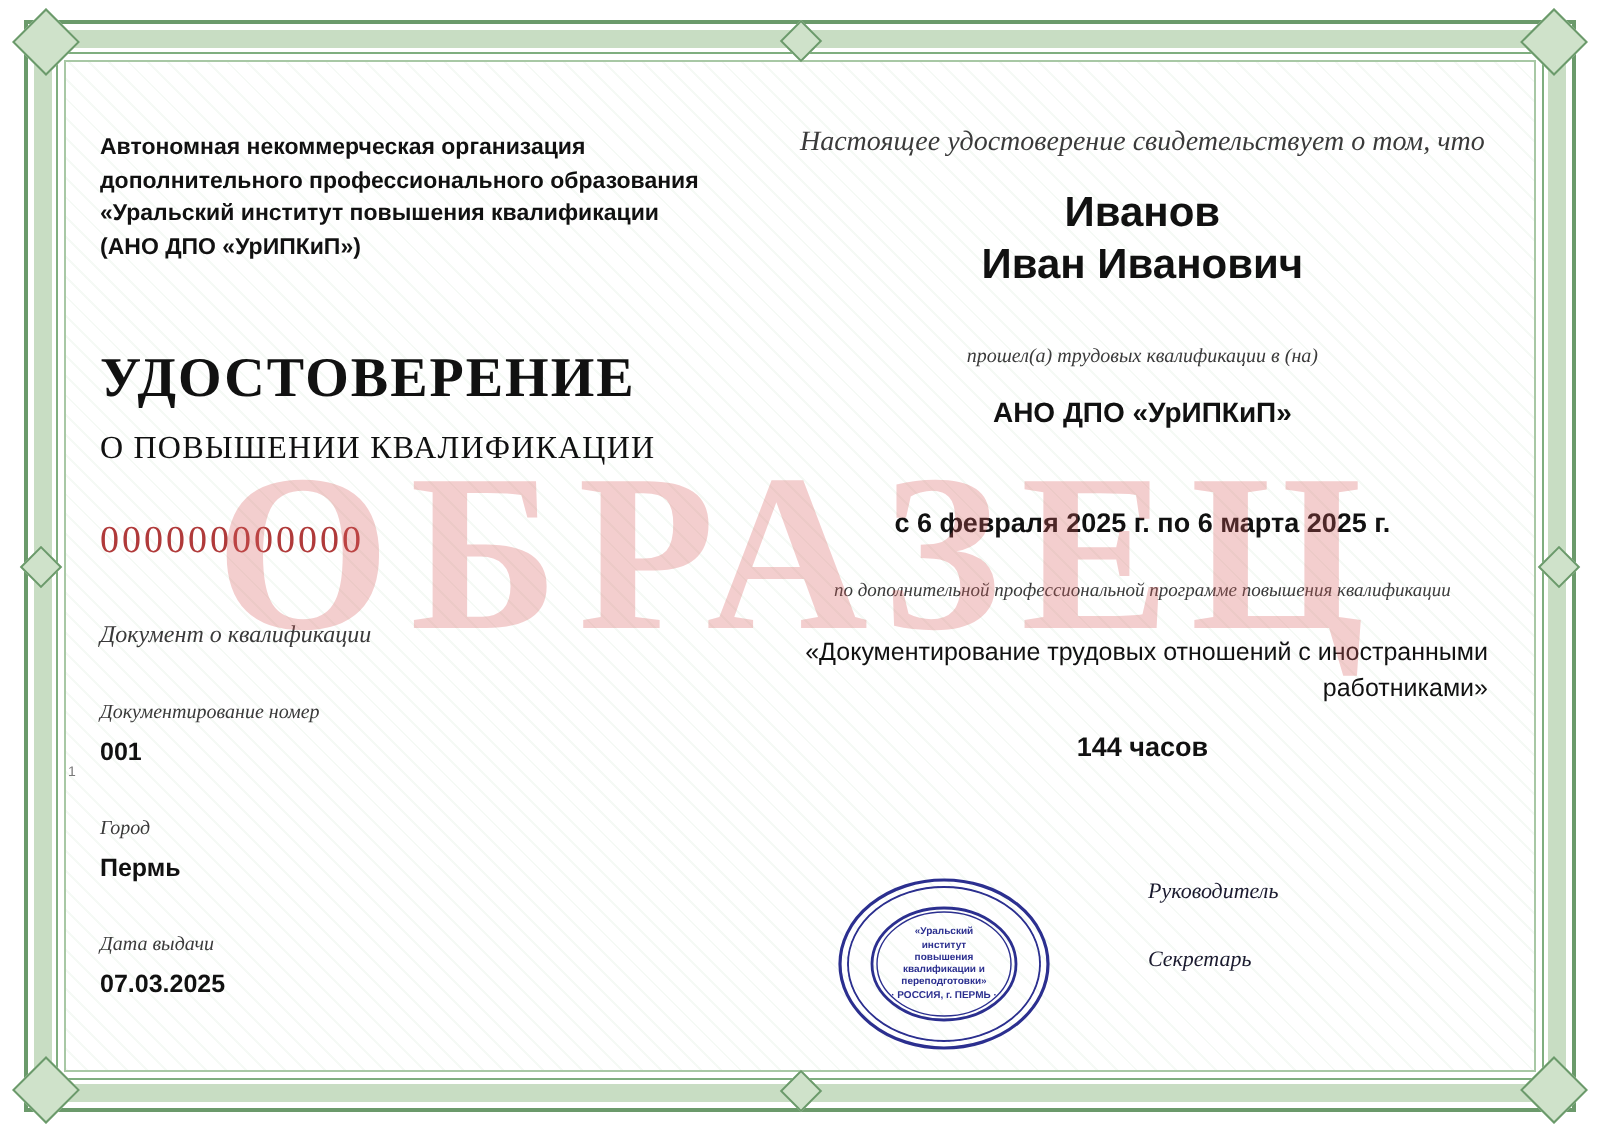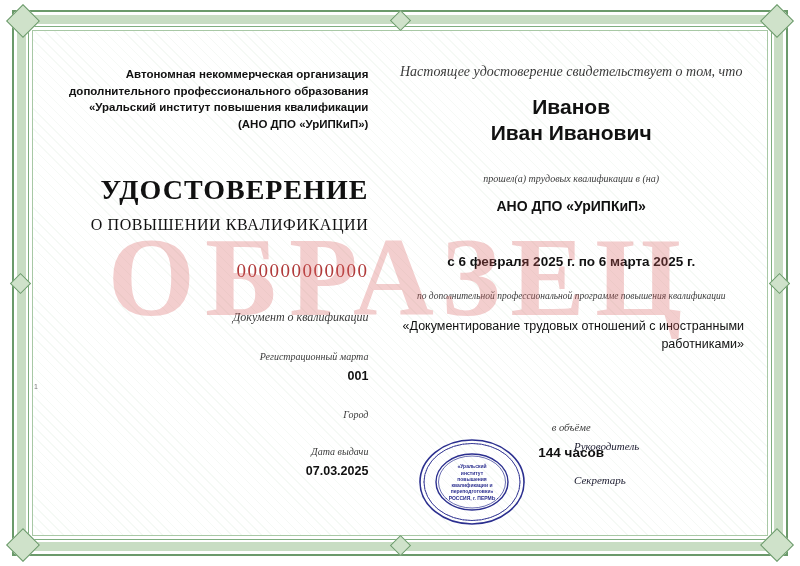--- a/index.html
+++ b/index.html
@@ -147,21 +147,21 @@
     right: 40px;
     bottom: 38px;
     display: flex;
     z-index: 3;
   }
   .col-left {
     width: 47%;
     position: relative;
     padding: 12px 10px 0 10px;
     box-sizing: border-box;
-    text-align: right;
+    text-align: left;
   }
   .col-right {
     width: 53%;
     position: relative;
     padding: 12px 10px 0 14px;
     box-sizing: border-box;
     text-align: center;
   }
 
   
@@ -372,26 +372,27 @@
         <span class="org-line">«Уральский институт повышения квалификации</span>
         <span class="org-line">(АНО ДПО «УрИПКиП»)</span>
       </div>
 
       <div class="doc-title">УДОСТОВЕРЕНИЕ</div>
       <div class="doc-subtitle">О ПОВЫШЕНИИ КВАЛИФИКАЦИИ</div>
       <div class="doc-number">000000000000</div>
       <div class="doc-kind">Документ о квалификации</div>
 
       <div class="field">
-        <div class="field-label">Регистрационный марта</div>
+        <div class="field-label">Документирование номер</div>
         <div class="field-value">001</div>
       </div>
 
       <div class="field">
         <div class="field-label">Город</div>
+        <div class="field-value">Пермь</div>
       </div>
 
       <div class="field">
         <div class="field-label">Дата выдачи</div>
         <div class="field-value">07.03.2025</div>
       </div>
 
       <div class="side-mark">1</div>
     </div>
 
@@ -401,21 +402,20 @@
       <div class="r-name">
         <div>Иванов</div>
         <div>Иван Иванович</div>
       </div>
 
       <div class="r-caption2">прошел(а) трудовых квалификации в (на)</div>
       <div class="r-org">АНО ДПО «УрИПКиП»</div>
       <div class="r-dates">с 6 февраля 2025 г. по 6 марта 2025 г.</div>
       <div class="r-caption3">по дополнительной профессиональной программе повышения квалификации</div>
       <div class="r-program">«Документирование трудовых отношений с иностранными работниками»</div>
-      <div class="r-volume-label">в объёме</div>
       <div class="r-volume">144 часов</div>
 
       <div class="signatures">
         <div class="sig-row">Руководитель</div>
         <div class="sig-row">Секретарь</div>
       </div>
     </div>
   </div>
 
   <div class="stamp">

